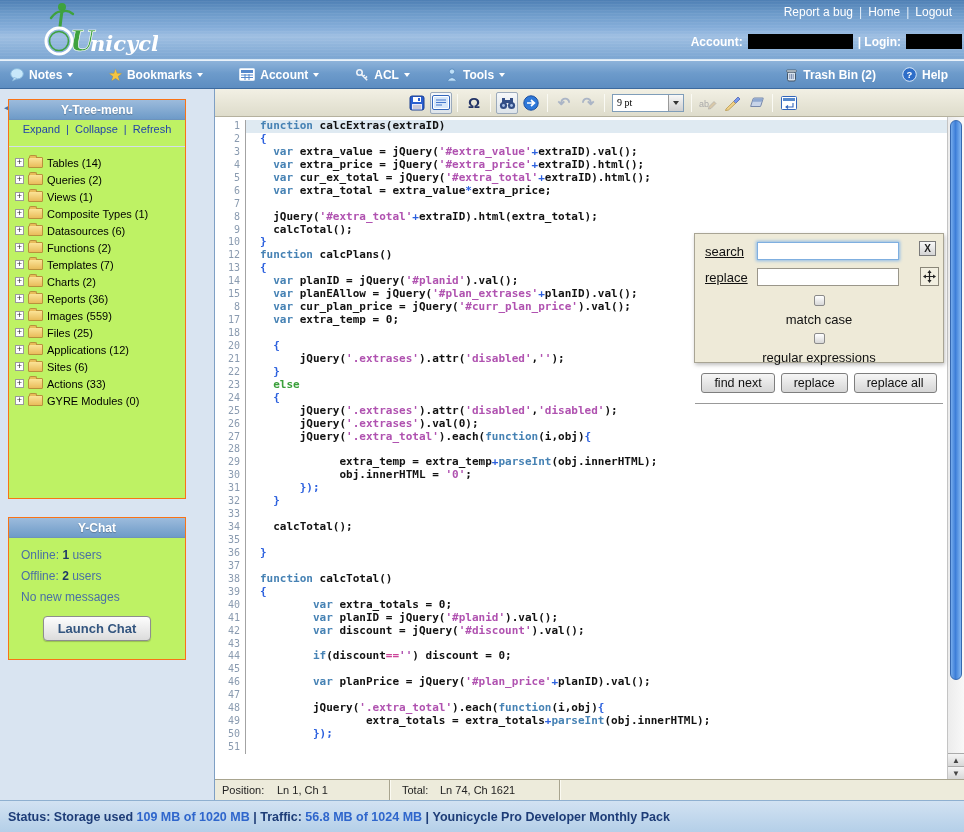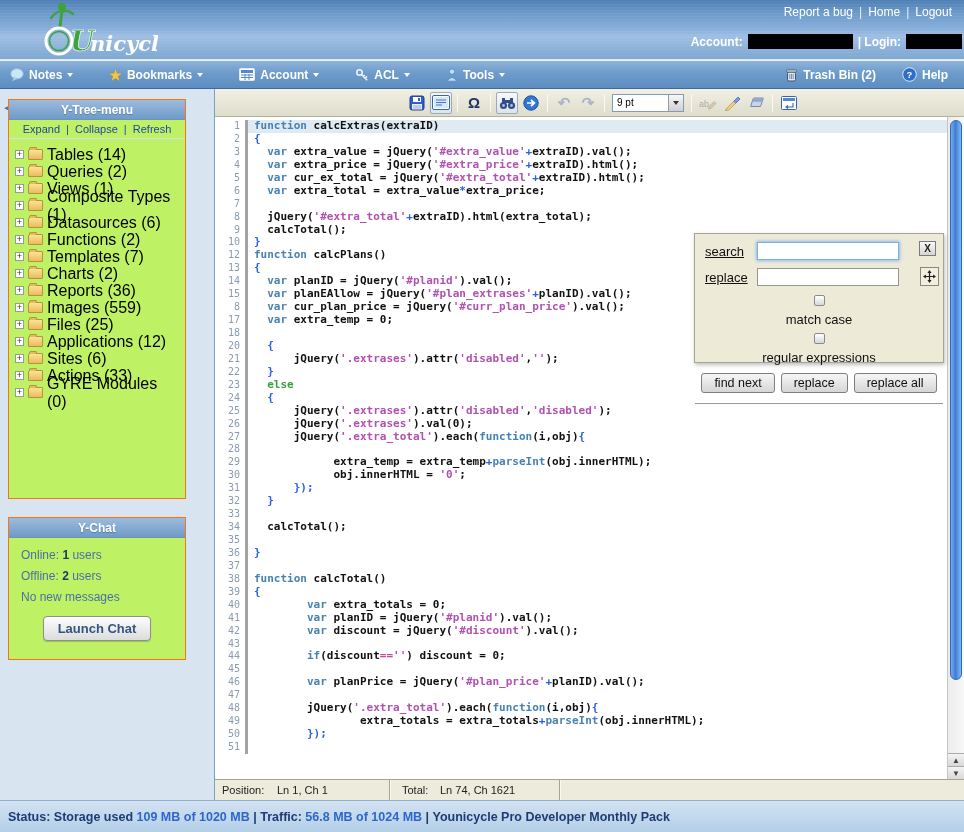--- a/index.html
+++ b/index.html
@@ -36,26 +36,26 @@
   
   .main { display:flex; height:711px; }
   .sidebar { width:215px; background:#D9E4F1; border-right:1px solid #7E9FC4; position:relative; flex-shrink:0; }
   .collapse-arrow { position:absolute; left:4px; top:12px; color:#4A74A8; font-size:11px; cursor:pointer; }
   .panel { position:absolute; left:8px; width:178px; background:#bef264; border:1px solid #f97316; }
   .panel-tree { top:10px; height:400px; }
   .panel-chat { top:428px; height:143px; }
   .panel-hd { height:20px; line-height:20px; text-align:center; color:#fff; font-weight:bold; font-size:12px;
     background:linear-gradient(180deg,#9CBBDC,#6E9BC8 80%,#central 100%); background:linear-gradient(180deg,#9CBBDC,#6E9BC8);
     border-bottom:1px solid #6D93BC; text-shadow:0 1px 1px rgba(0,0,0,.25); }
-  .tree-links { height:19px; text-align:center; font-size:11px; color:#2244AA; padding-top:3px;
+  .tree-links { height:27px; text-align:center; font-size:11px; color:#2244AA; padding-top:3px;
     border-bottom:1px solid #D4DEEC; }
   .tree-links a { color:#2244AA; text-decoration:none; cursor:pointer; }
   .tree-links .sep { margin:0 3px; }
   #tree-list { list-style:none; padding:7px 4px 0 6px; }
-  .tree-item { height:17px; display:flex; align-items:center; gap:4px; font-size:16px; color:#000; cursor:pointer; }
+  .tree-item { height:17px; display:flex; align-items:center; gap:4px; font-size:11px; color:#000; cursor:pointer; }
   .plusbox { width:9px; height:9px; border:1px solid #9A9A9A; background:#fff; color:#333;
     font-size:9px; line-height:7px; text-align:center; flex-shrink:0; }
   .plusbox::before { content:"+"; }
   .folder { width:15px; height:11px; background:linear-gradient(#FBE397,#E9BC5B); border:1px solid #B9903B;
     border-radius:2px 1px 1px 1px; position:relative; flex-shrink:0; }
   .folder::before { content:""; position:absolute; top:-3px; left:0; width:6px; height:2px;
     background:#E9BC5B; border:1px solid #B9903B; border-bottom:none; border-radius:2px 2px 0 0; }
 
   .chat-body { padding:10px 12px 0; font-size:12px; color:#4A6FA5; }
   .chat-line { margin-bottom:7px; }
@@ -68,33 +68,33 @@
   .editor { flex:1; display:flex; flex-direction:column; position:relative; background:#fff; min-width:0; }
   .toolbar { height:28px; flex-shrink:0; display:flex; align-items:center; padding-left:190px;
     background:linear-gradient(#F2F0E4,#DEDCCB); border-bottom:1px solid #B5B19E; }
   .tb-btn { width:22px; height:22px; display:flex; align-items:center; justify-content:center; cursor:pointer;
     margin:0 1px; border:1px solid transparent; }
   .tb-btn.boxed { border:1px solid #9BAABB; background:linear-gradient(#F6F8FA,#DDE4EA); border-radius:2px; }
   .tb-sep { width:1px; height:18px; background:#B8B4A4; border-right:1px solid #FAFAF4; margin:0 4px; }
   .omega { font-size:15px; font-weight:bold; color:#223366; }
   .undo-redo { font-size:15px; font-weight:bold; color:#ABB5C6; }
   .font-select { width:72px; height:18px; background:#fff; border:1px solid #7F9DB9; display:flex; align-items:center;
-    font-size:10px; color:#000; cursor:pointer; margin:0 3px; }
+    font-size:10px; color:#000; cursor:pointer; margin:0 3px;font-family:Liberation Serif, serif; }
   .font-select .val { flex:1; padding-left:4px; }
   .font-select .arrow-box { width:15px; height:16px; background:linear-gradient(#F8F8F8,#CFCFCF);
     border-left:1px solid #9A9A9A; display:flex; align-items:center; justify-content:center; }
   .font-select .arrow-box span { width:0; height:0; border:3px solid transparent; border-top:4px solid #333; margin-top:3px; }
 
   .code-wrap { flex:1; display:flex; overflow:hidden; position:relative; }
   #code-lines { flex:1; padding-top:3px; font-family:"DejaVu Sans Mono",monospace; font-weight:bold;
     font-size:11px; line-height:12.95px; cursor:text; min-width:0; }
   .code-row { display:flex; height:12.95px; white-space:pre; }
   .code-row .ln { width:30px; flex-shrink:0; text-align:right; padding-right:5px; color:#8A9BB0;
     font-weight:normal; font-size:10px; }
-  .code-row .cd { flex:1; border-left:3px solid #a3a3a3; padding-left:6px; overflow:hidden; }
+  .code-row .cd { flex:1; border-left:1px solid #a3a3a3; padding-left:14px; overflow:hidden; }
   .code-row.current .cd { background:#DFEAF2; }
   .tk-k { color:#4682B4; } .tk-s { color:#3BA03B; } .tk-str { color:#B052B0; }
   .tk-op { color:#2B60DE; } .tk-eq { color:#CC4499; } .tk-pl { color:#111; }
 
   .vscroll { width:17px; flex-shrink:0; background:linear-gradient(90deg,#ECECEC,#F8F8F8); border-left:1px solid #C4C4C4;
     position:relative; }
   .vthumb { position:absolute; top:3px; left:2px; width:12px; height:560px; border-radius:7px; cursor:pointer;
     background:linear-gradient(90deg,#76ACEC,#3D7ED8 45%,#82B7F2); border:1px solid #3568B0; }
   .varrows { position:absolute; bottom:0; left:0; right:0; }
   .varrow { height:13px; text-align:center; font-size:8px; color:#444; line-height:13px; cursor:pointer;

